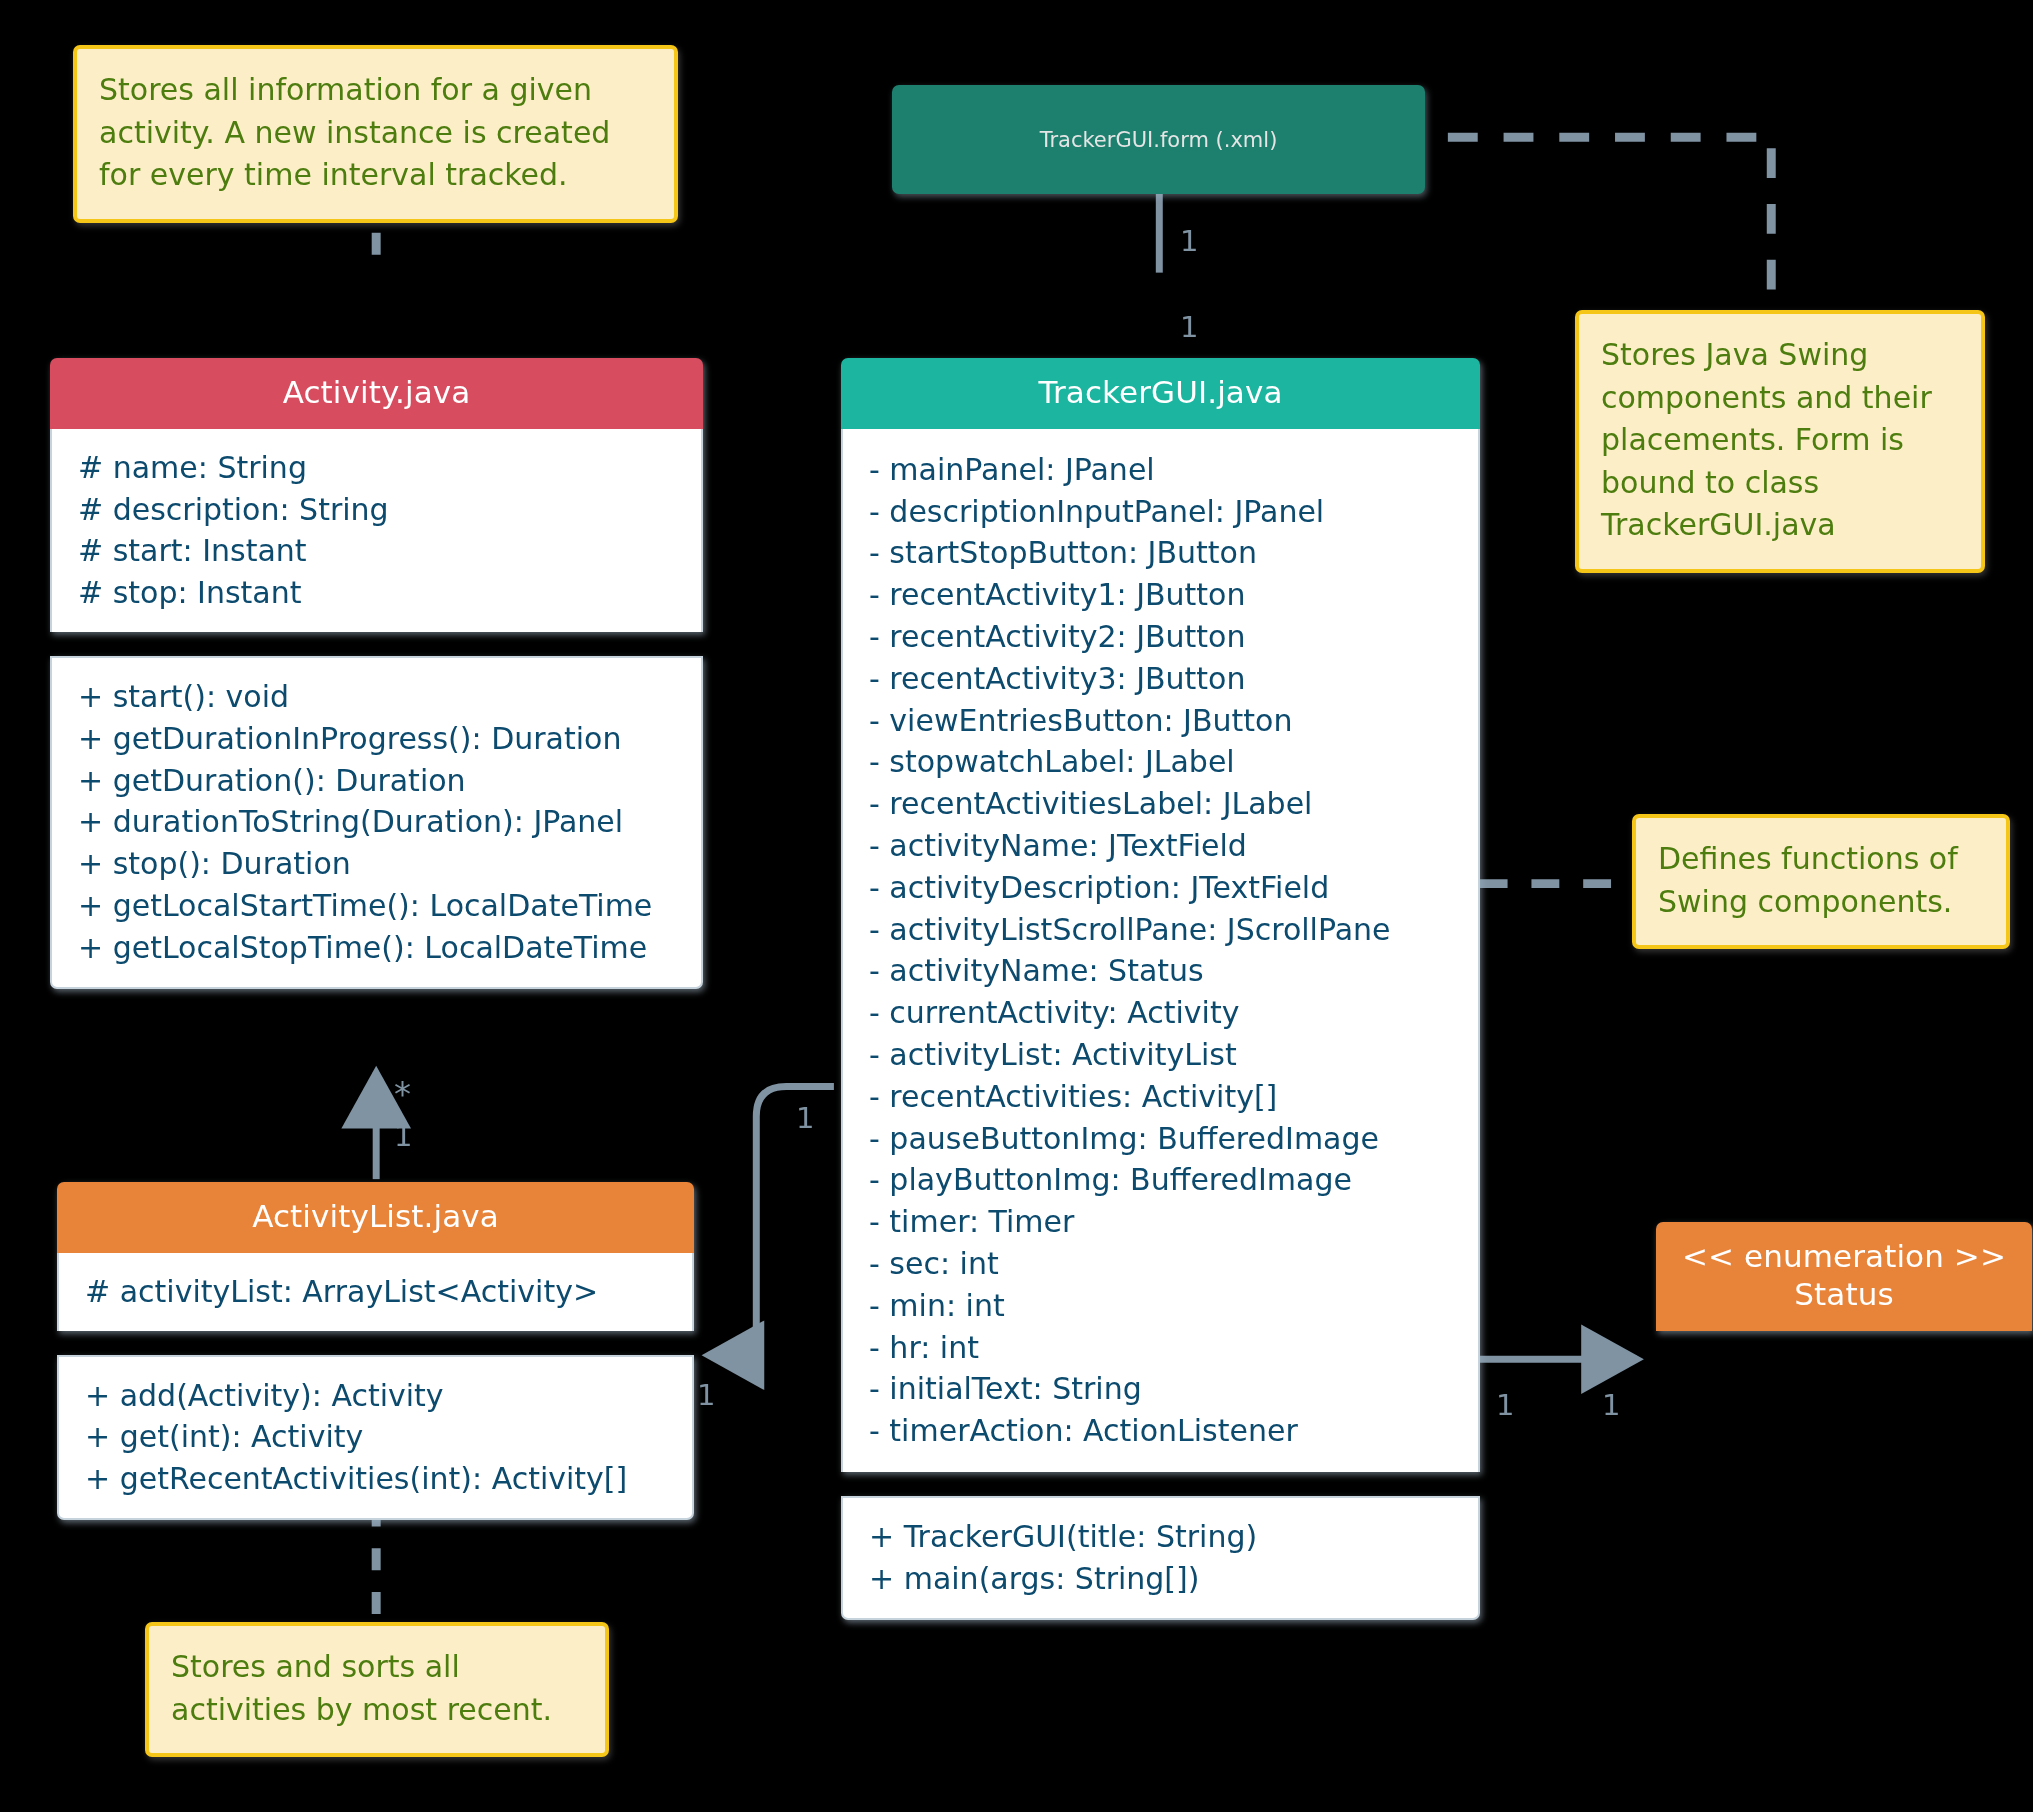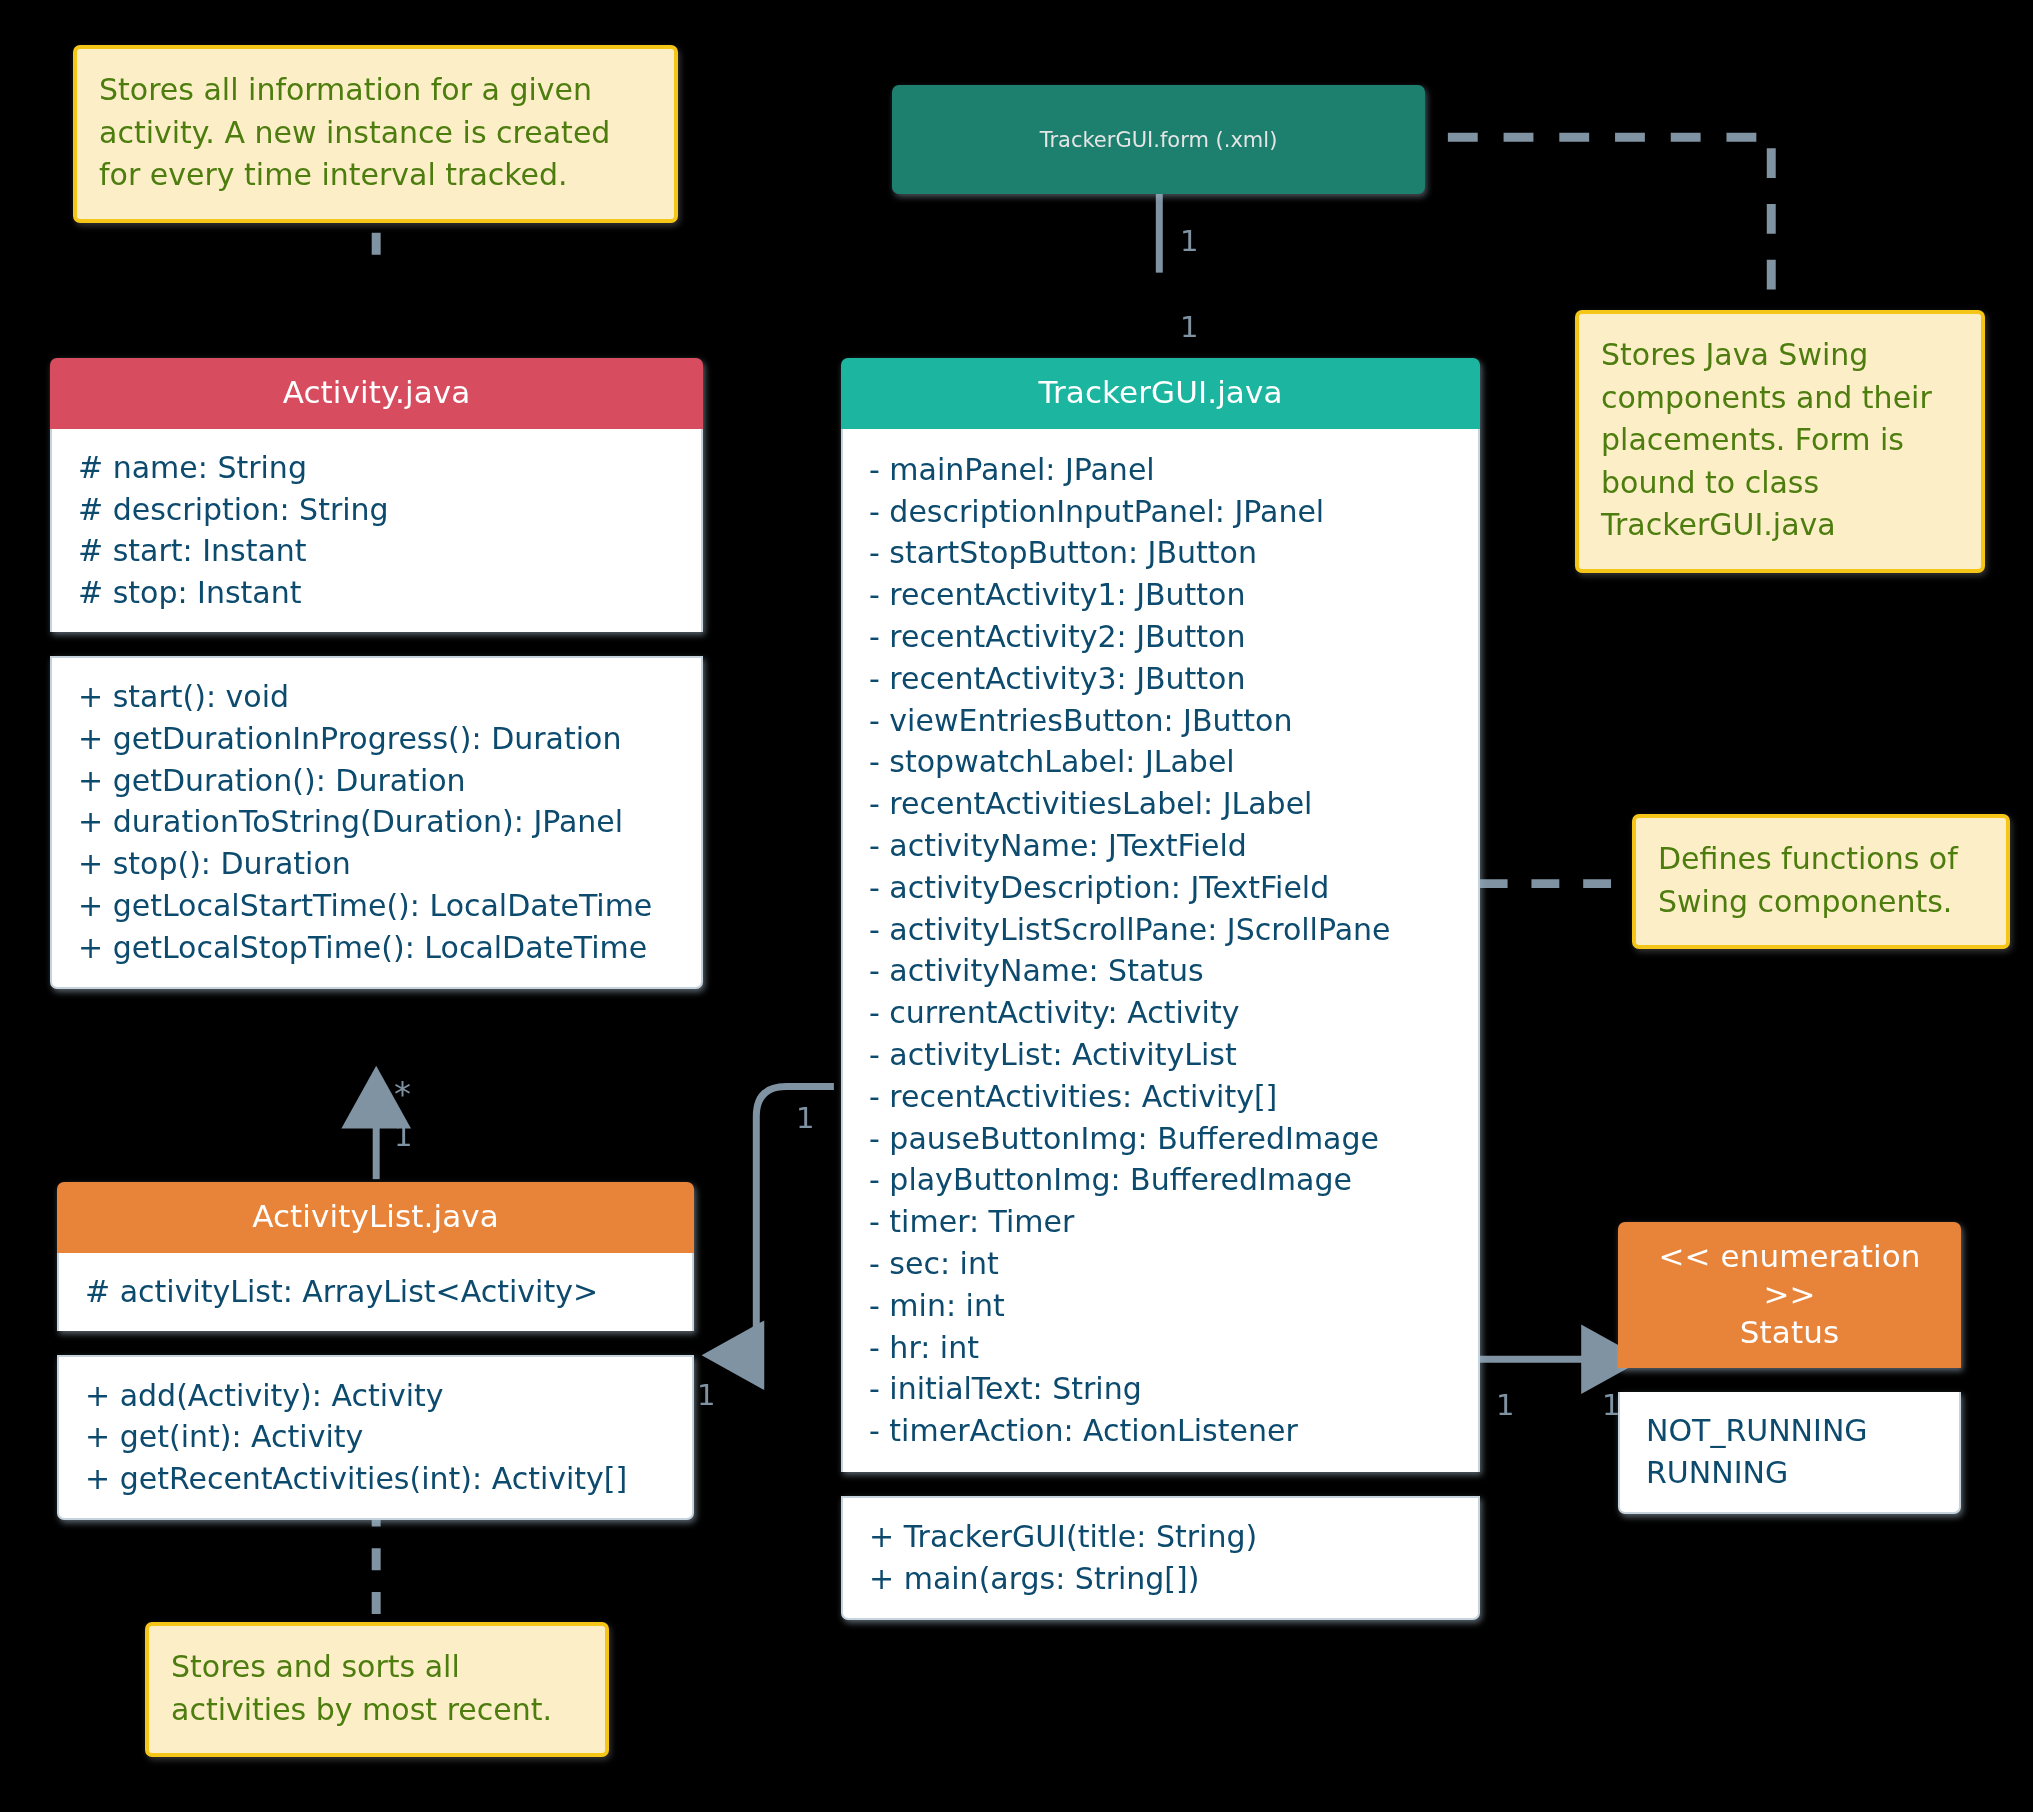--- a/index.html
+++ b/index.html
@@ -214,29 +214,25 @@
     <div class="uml-section first">
       <div class="uml-row"># activityList: ArrayList&lt;Activity&gt;</div>
     </div>
     <div class="uml-section last">
       <div class="uml-row">+ add(Activity): Activity</div>
       <div class="uml-row">+ get(int): Activity</div>
       <div class="uml-row">+ getRecentActivities(int): Activity[]</div>
     </div>
   </div>
 
-  <div class="uml-box" style="left:1618px; top:1222px; width:343px;">
+  <div class="uml-box" style="left:1656px; top:1222px; width:376px;">
     <div class="uml-header" style="background:#e8833a;">
       <div>&lt;&lt; enumeration &gt;&gt;</div>
       <div>Status</div>
     </div>
-    <div class="uml-section last">
-      <div class="uml-row">NOT_RUNNING</div>
-      <div class="uml-row">RUNNING</div>
-    </div>
   </div>
 
   <div class="note" style="left:145px; top:1622px; width:464px;">
     <span>Stores and sorts all activities by most recent.</span>
   </div>
 
   <div class="mult" style="left:1180px; top:227px;">1</div>
   <div class="mult" style="left:1180px; top:313px;">1</div>
 
   <div class="mult" style="left:394px; top:1077px; font-size:34px;">*</div>

